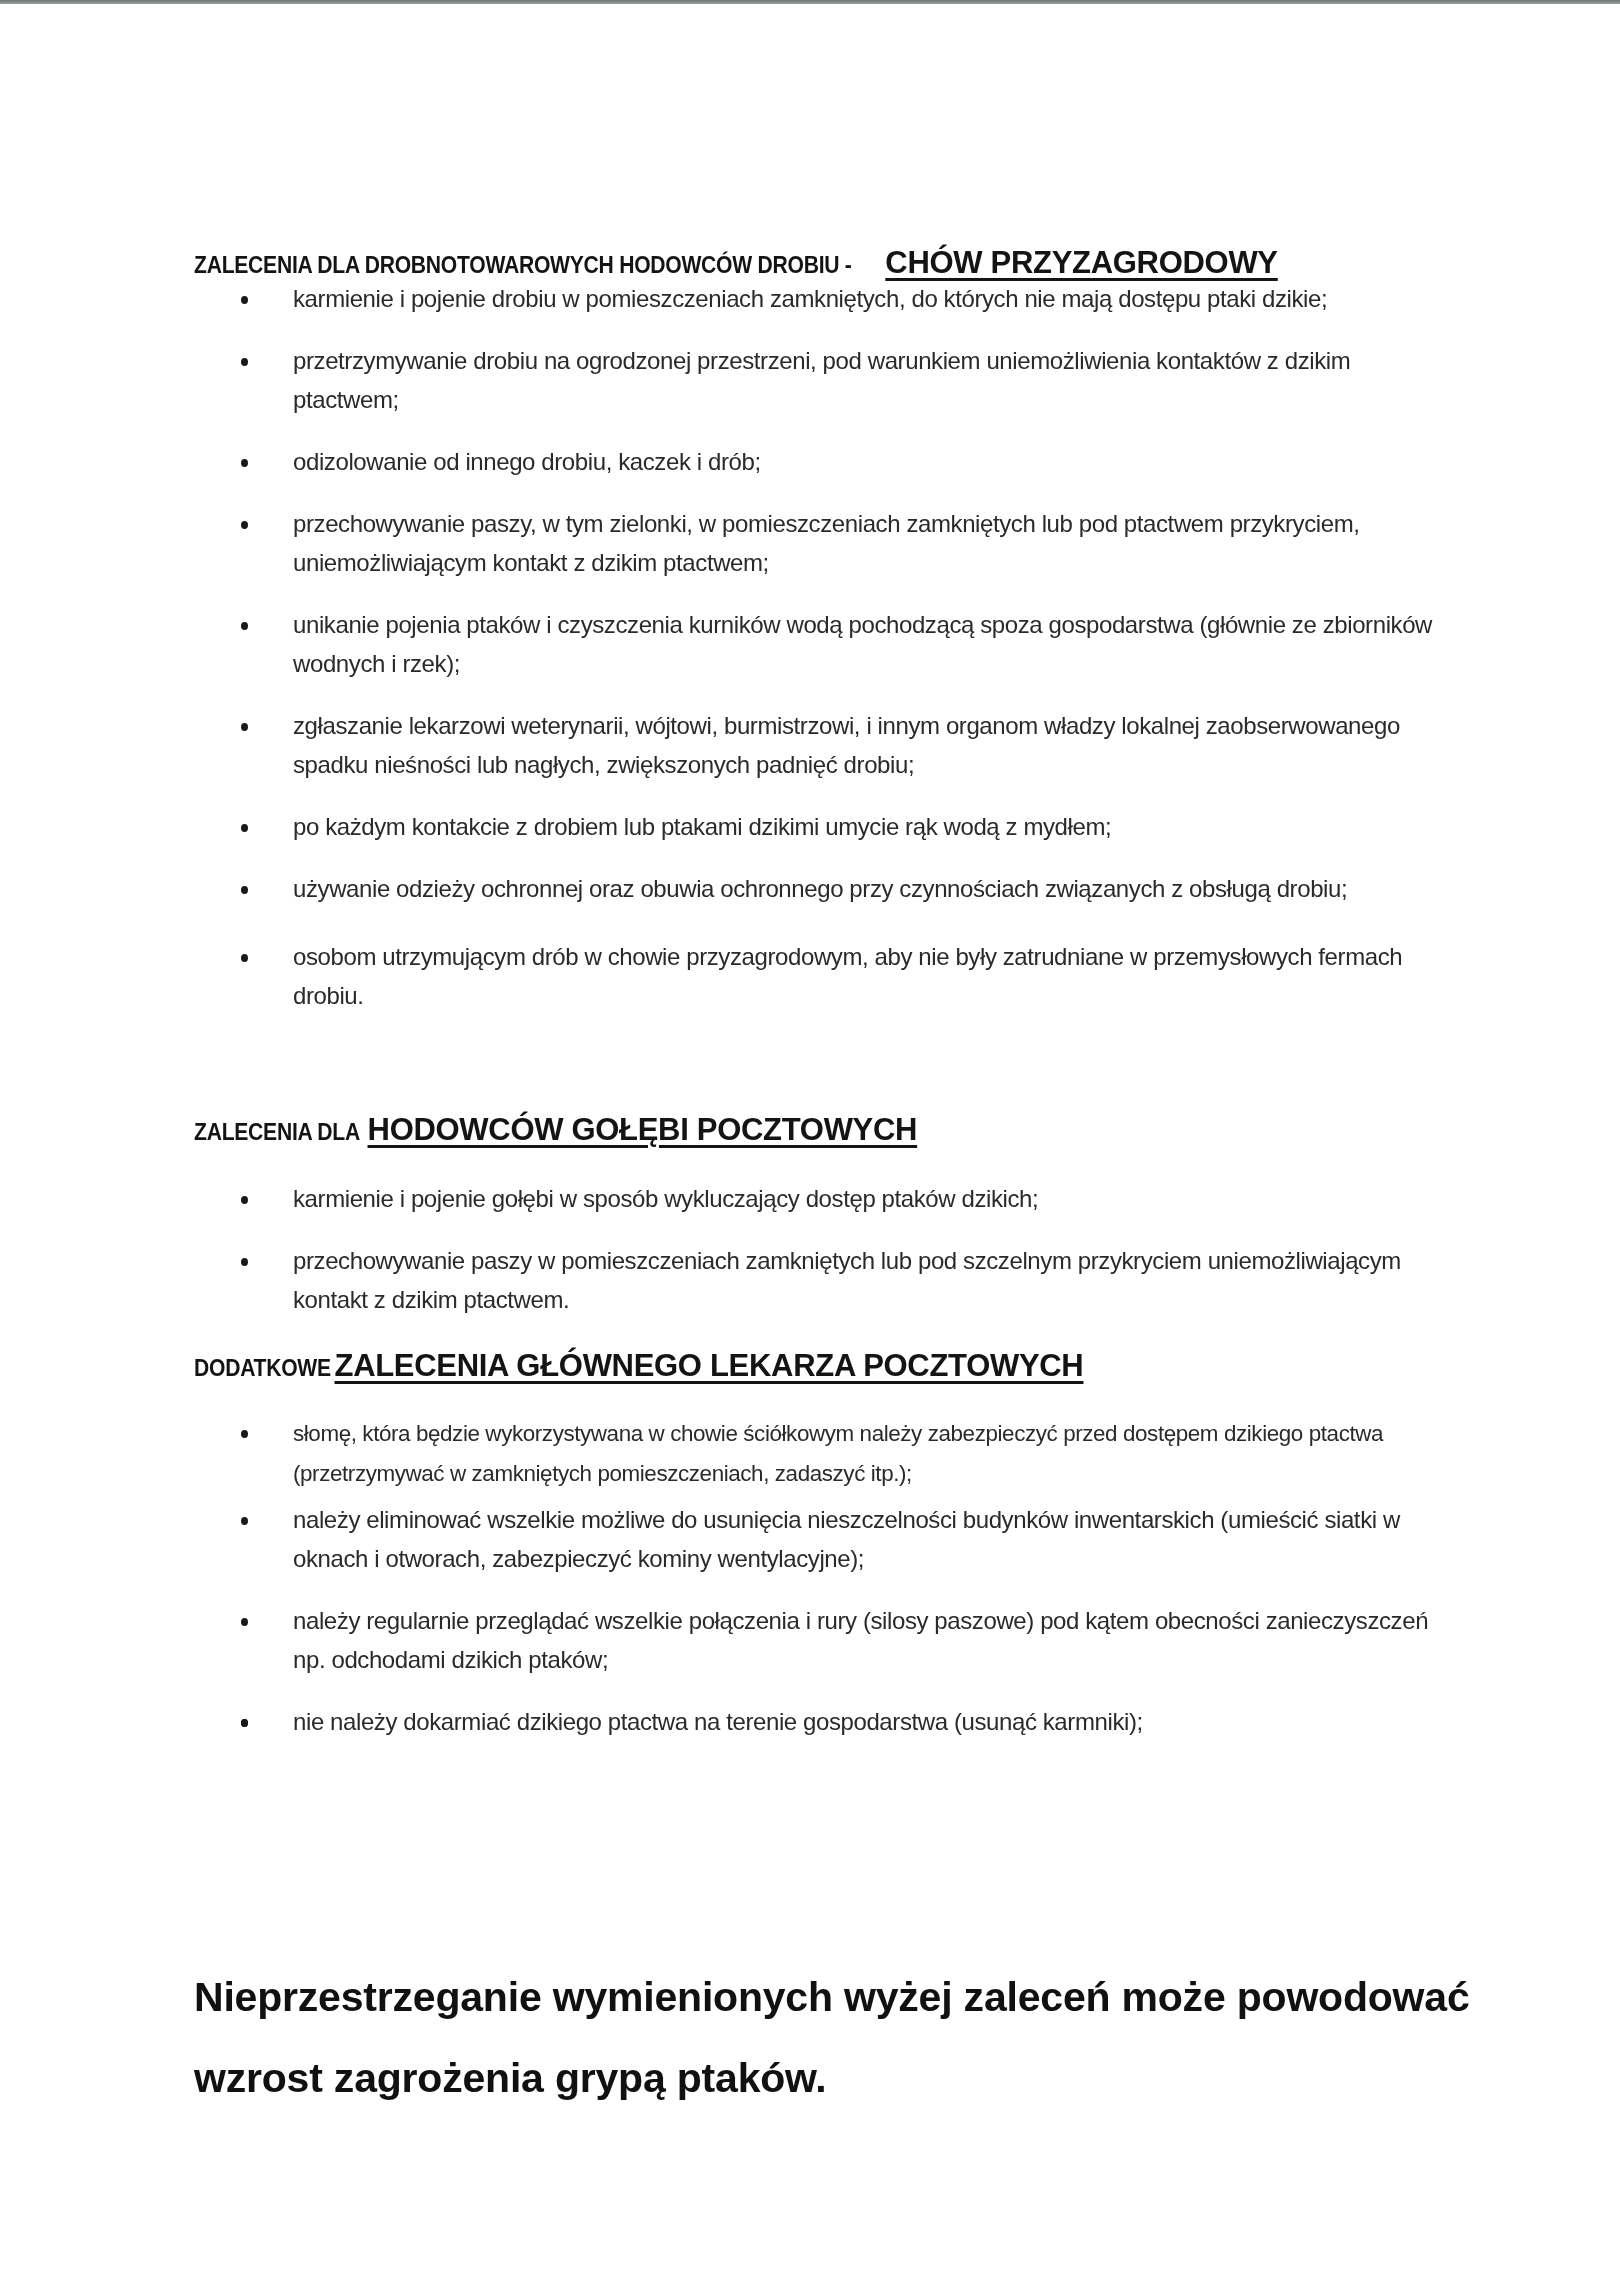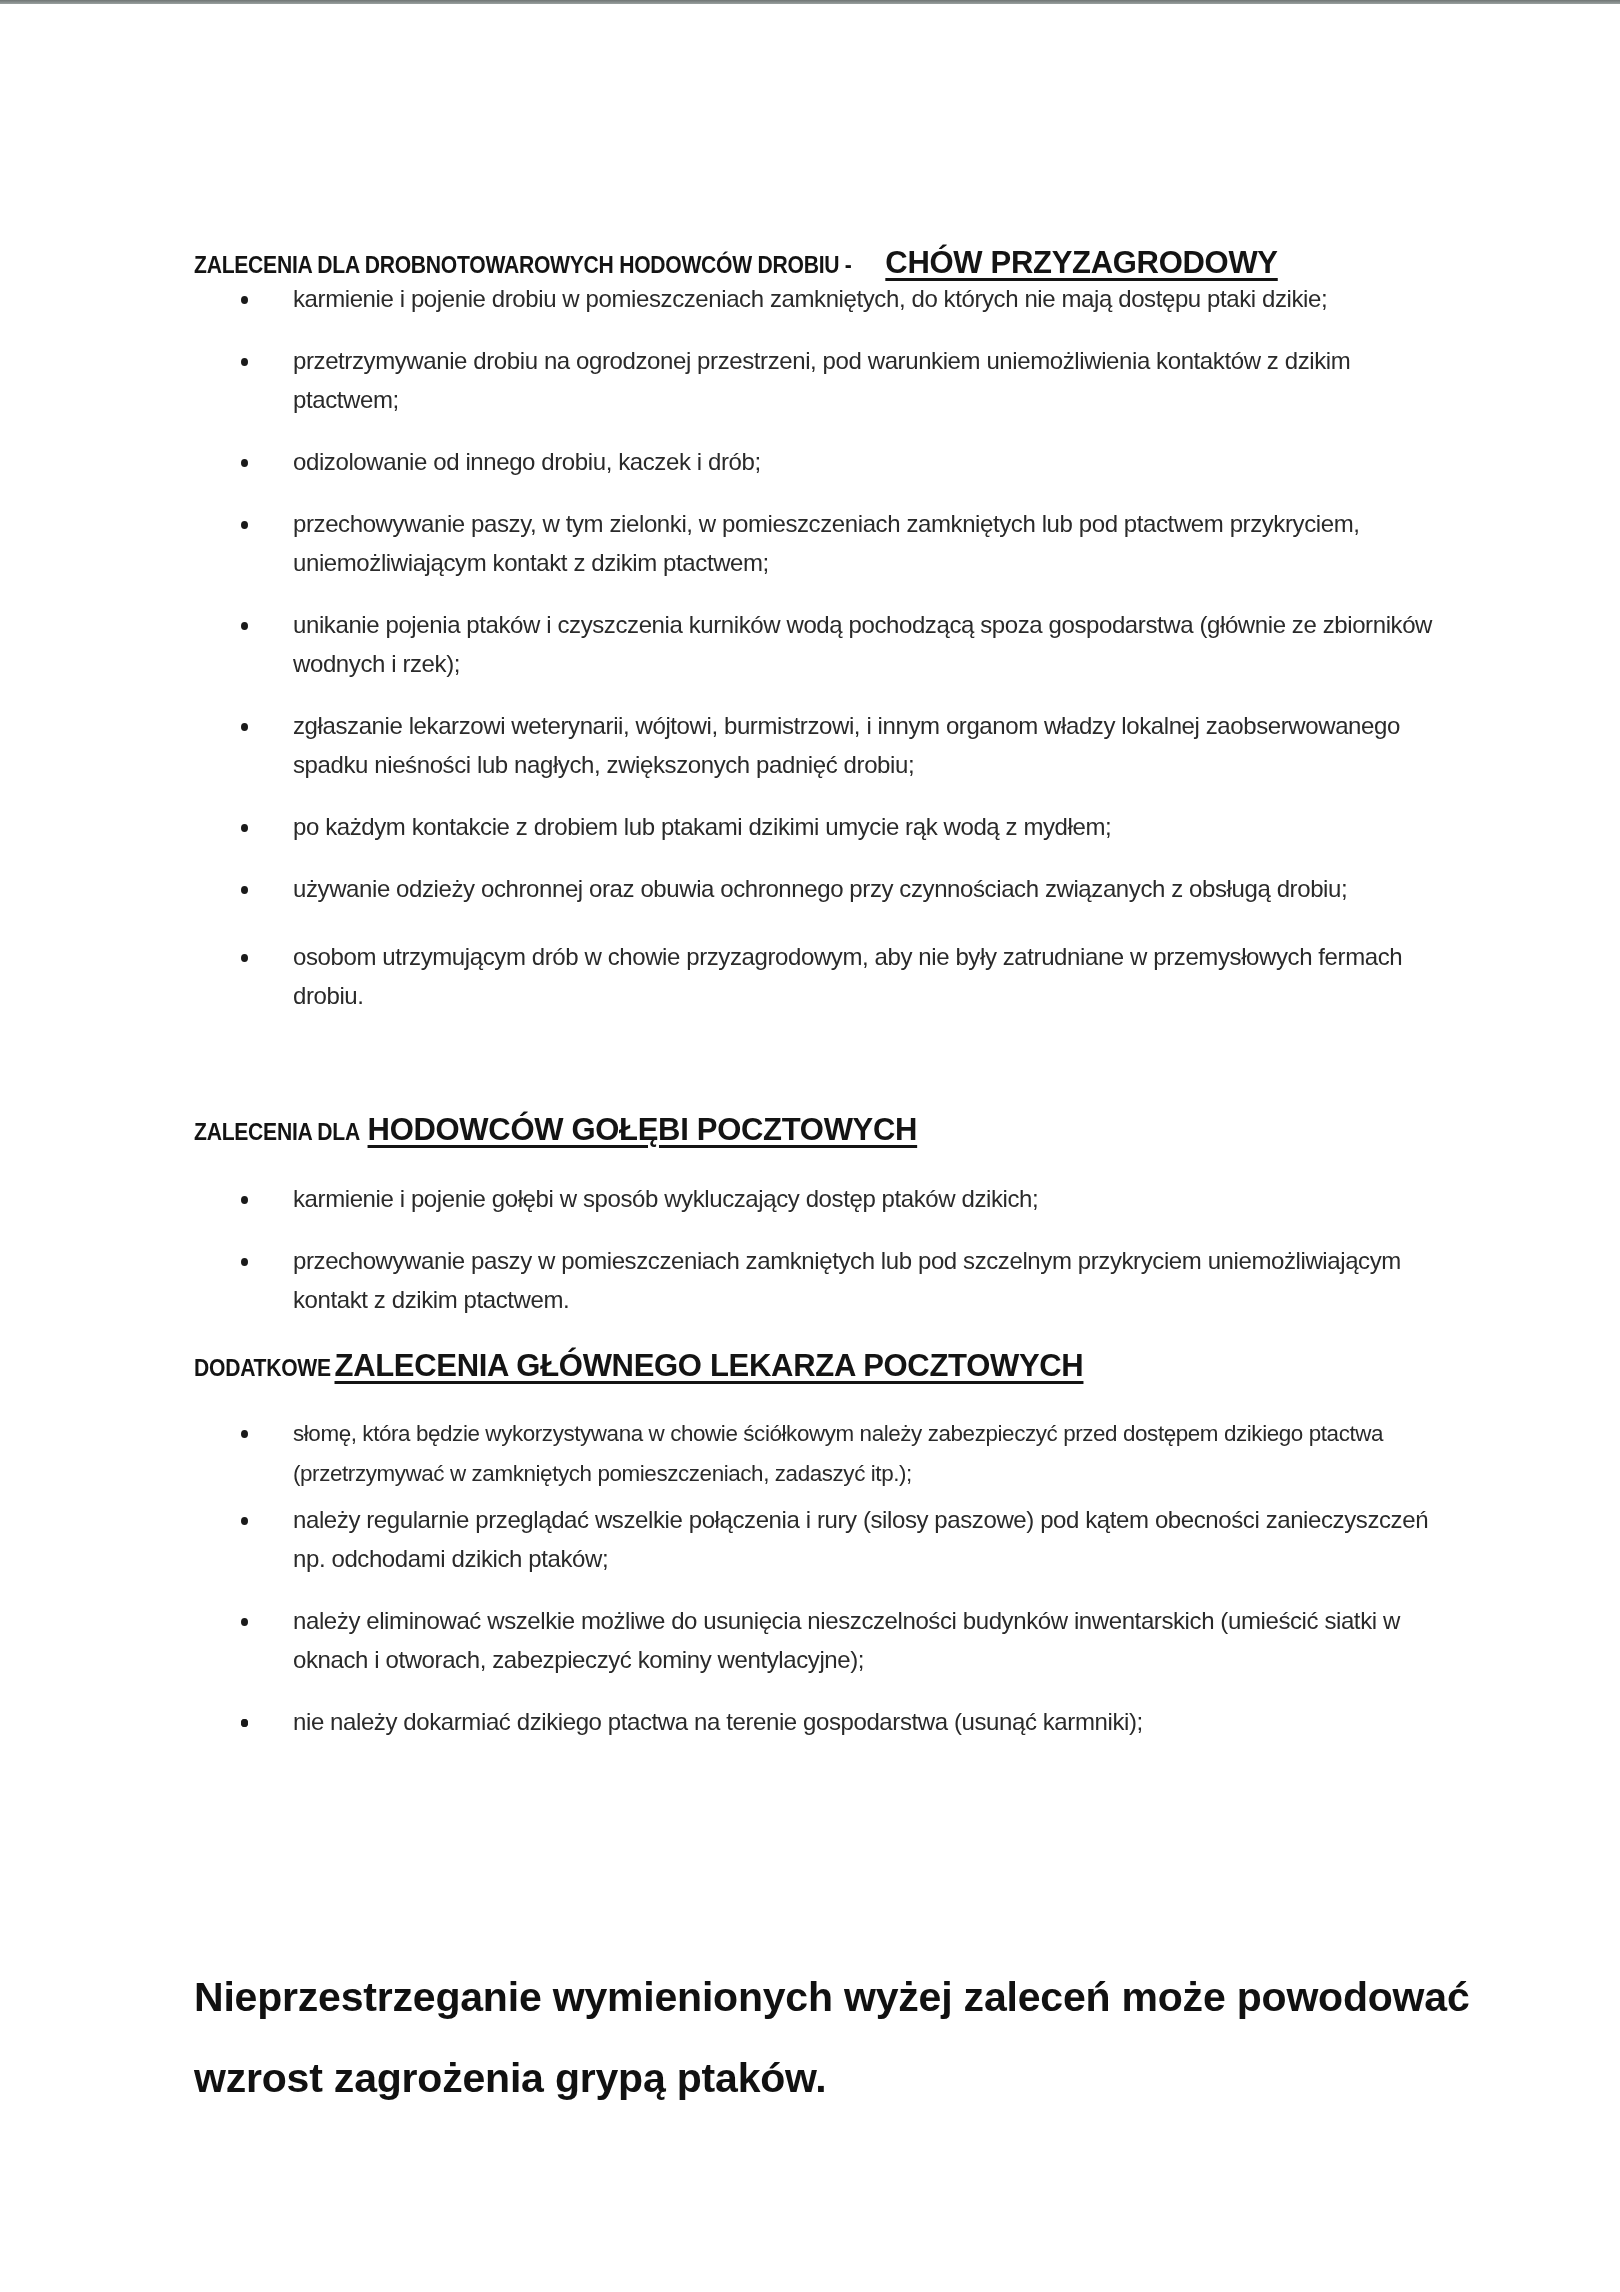--- a/index.html
+++ b/index.html
@@ -118,22 +118,22 @@
     <li style="margin-bottom:23px;"><span class="dot"></span><span>karmienie i pojenie gołębi w sposób wykluczający dostęp ptaków dzikich;</span></li>
     <li><span class="dot"></span><span>przechowywanie paszy w pomieszczeniach zamkniętych lub pod szczelnym przykryciem uniemożliwiającym kontakt z dzikim ptactwem.</span></li>
   </ul>
 
   <div class="section-heading" style="top:1348px;">
     <span class="small">DODATKOWE </span><span class="big" style="margin-left:-15px;">ZALECENIA GŁÓWNEGO LEKARZA POCZTOWYCH</span>
   </div>
 
   <ul class="bullets" style="top:1413px;">
     <li style="margin-bottom:7.2px;"><span class="dot"></span><span style="font-size:22.4px;">słomę, która będzie wykorzystywana w chowie ściółkowym należy zabezpieczyć przed dostępem dzikiego ptactwa (przetrzymywać w zamkniętych pomieszczeniach, zadaszyć itp.);</span></li>
+    <li style="margin-bottom:23px;"><span class="dot"></span><span>należy eliminować wszelkie możliwe do usunięcia nieszczelności budynków inwentarskich (umieścić siatki w oknach i otworach, zabezpieczyć kominy wentylacyjne);</span></li>
     <li style="margin-bottom:23px;"><span class="dot"></span><span>należy regularnie przeglądać wszelkie połączenia i rury (silosy paszowe) pod kątem obecności zanieczyszczeń np. odchodami dzikich ptaków;</span></li>
-    <li style="margin-bottom:23px;"><span class="dot"></span><span>należy eliminować wszelkie możliwe do usunięcia nieszczelności budynków inwentarskich (umieścić siatki w oknach i otworach, zabezpieczyć kominy wentylacyjne);</span></li>
     <li style="margin-bottom:23px;"><span class="dot"></span></li>
     <li style="margin-bottom:23px;"><span class="dot"></span><span>nie należy dokarmiać dzikiego ptactwa na terenie gospodarstwa (usunąć karmniki);</span></li>
   </ul>
 
   <div class="closing">Nieprzestrzeganie wymienionych wyżej zaleceń może powodować wzrost zagrożenia grypą ptaków.</div>
 
 </div>
 
 
 </body></html>

